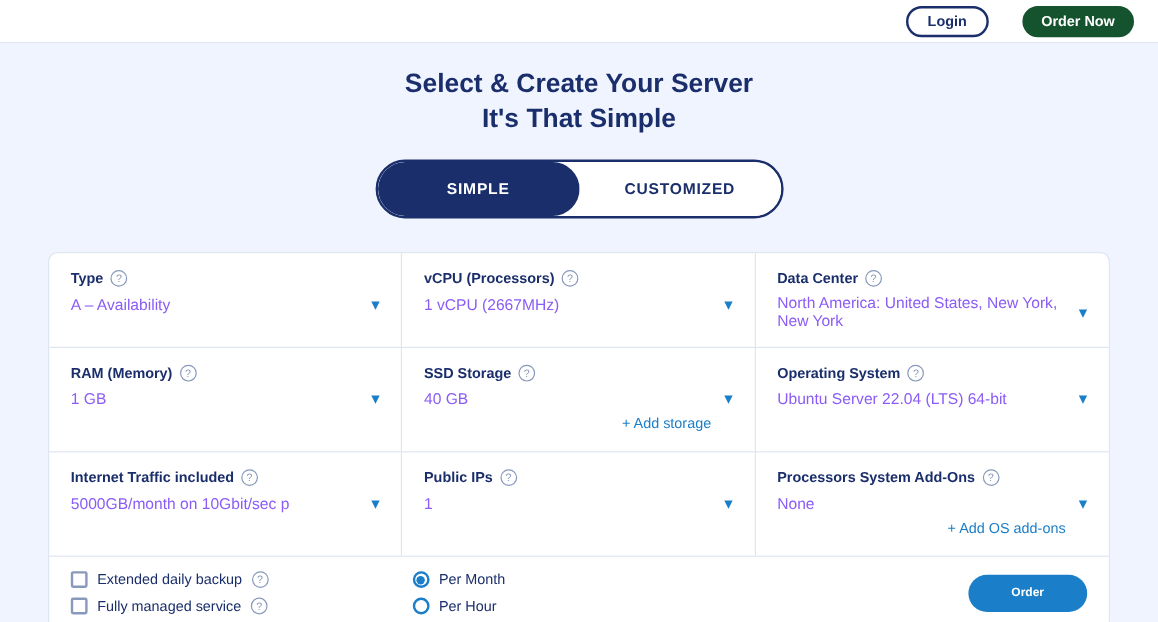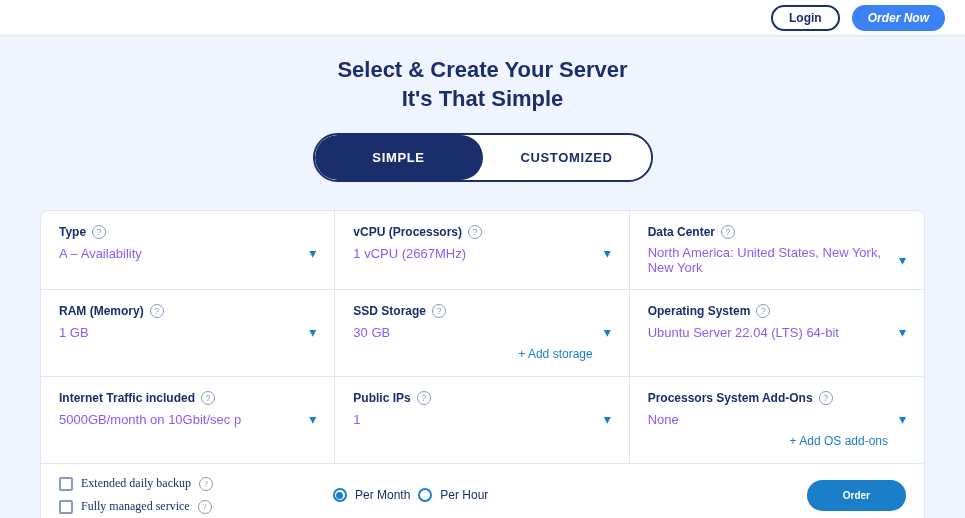--- a/index.html
+++ b/index.html
@@ -11,43 +11,42 @@
     }
 
     .top-bar {
       background: white;
       height: 36px;
       display: flex;
       align-items: center;
       justify-content: flex-end;
       padding: 0 20px;
       border-bottom: 1px solid #e0e6f0;
-      gap: 12px;
+      gap: 28px;
     }
 
     .top-bar-btn {
       height: 26px;
       padding: 0 16px;
       border-radius: 13px;
       font-size: 12px;
       font-weight: 600;
       cursor: pointer;
     }
 
     .btn-outline {
       background: white;
       border: 2px solid #1a2e6b;
       color: #1a2e6b;
     }
 
     .btn-fill {
-      background: #3b82f6;
+      background: #14532d;
       border: none;
       color: white;
-      font-style: italic;
     }
 
     .main-content {
       padding: 20px 40px 20px 40px;
     }
 
     .page-title {
       text-align: center;
       margin-bottom: 20px;
     }
@@ -161,21 +160,20 @@
       padding: 4px 18px;
       cursor: pointer;
     }
 
     .checkbox-row {
       display: flex;
       align-items: center;
       gap: 8px;
       font-size: 12px;
       color: #1a2e6b;
-      font-family: Liberation Serif, serif;
     }
 
     .radio-row {
       display: flex;
       align-items: center;
       gap: 8px;
       font-size: 12px;
       color: #1a2e6b;
     }
 
@@ -288,21 +286,21 @@
           <span class="chevron">▾</span>
         </div>
       </div>
 
       <div class="form-section">
         <div class="field-label-row">
           <span class="field-label">SSD Storage</span>
           <div class="help-icon">?</div>
         </div>
         <div class="select-wrap">
-          <span class="select-val">30 GB</span>
+          <span class="select-val">40 GB</span>
           <span class="chevron">▾</span>
         </div>
         <div style="text-align:right; margin-top:4px;">
           <span class="add-link">+ Add storage</span>
         </div>
       </div>
 
       <div class="form-section" style="border-right:none;">
         <div class="field-label-row">
           <span class="field-label">Operating System</span>
@@ -358,21 +356,21 @@
           <span>Extended daily backup</span>
           <div class="help-icon">?</div>
         </div>
         <div class="checkbox-row">
           <div class="checkbox-square"></div>
           <span>Fully managed service</span>
           <div class="help-icon">?</div>
         </div>
       </div>
 
-      <div style="display:flex; flex-direction:row; gap:8px; margin-left:120px;">
+      <div style="display:flex; flex-direction:column; gap:8px; margin-left:120px;">
         <div class="radio-row">
           <div class="radio-circle filled"></div>
           <span>Per Month</span>
         </div>
         <div class="radio-row">
           <div class="radio-circle"></div>
           <span>Per Hour</span>
         </div>
       </div>
 

